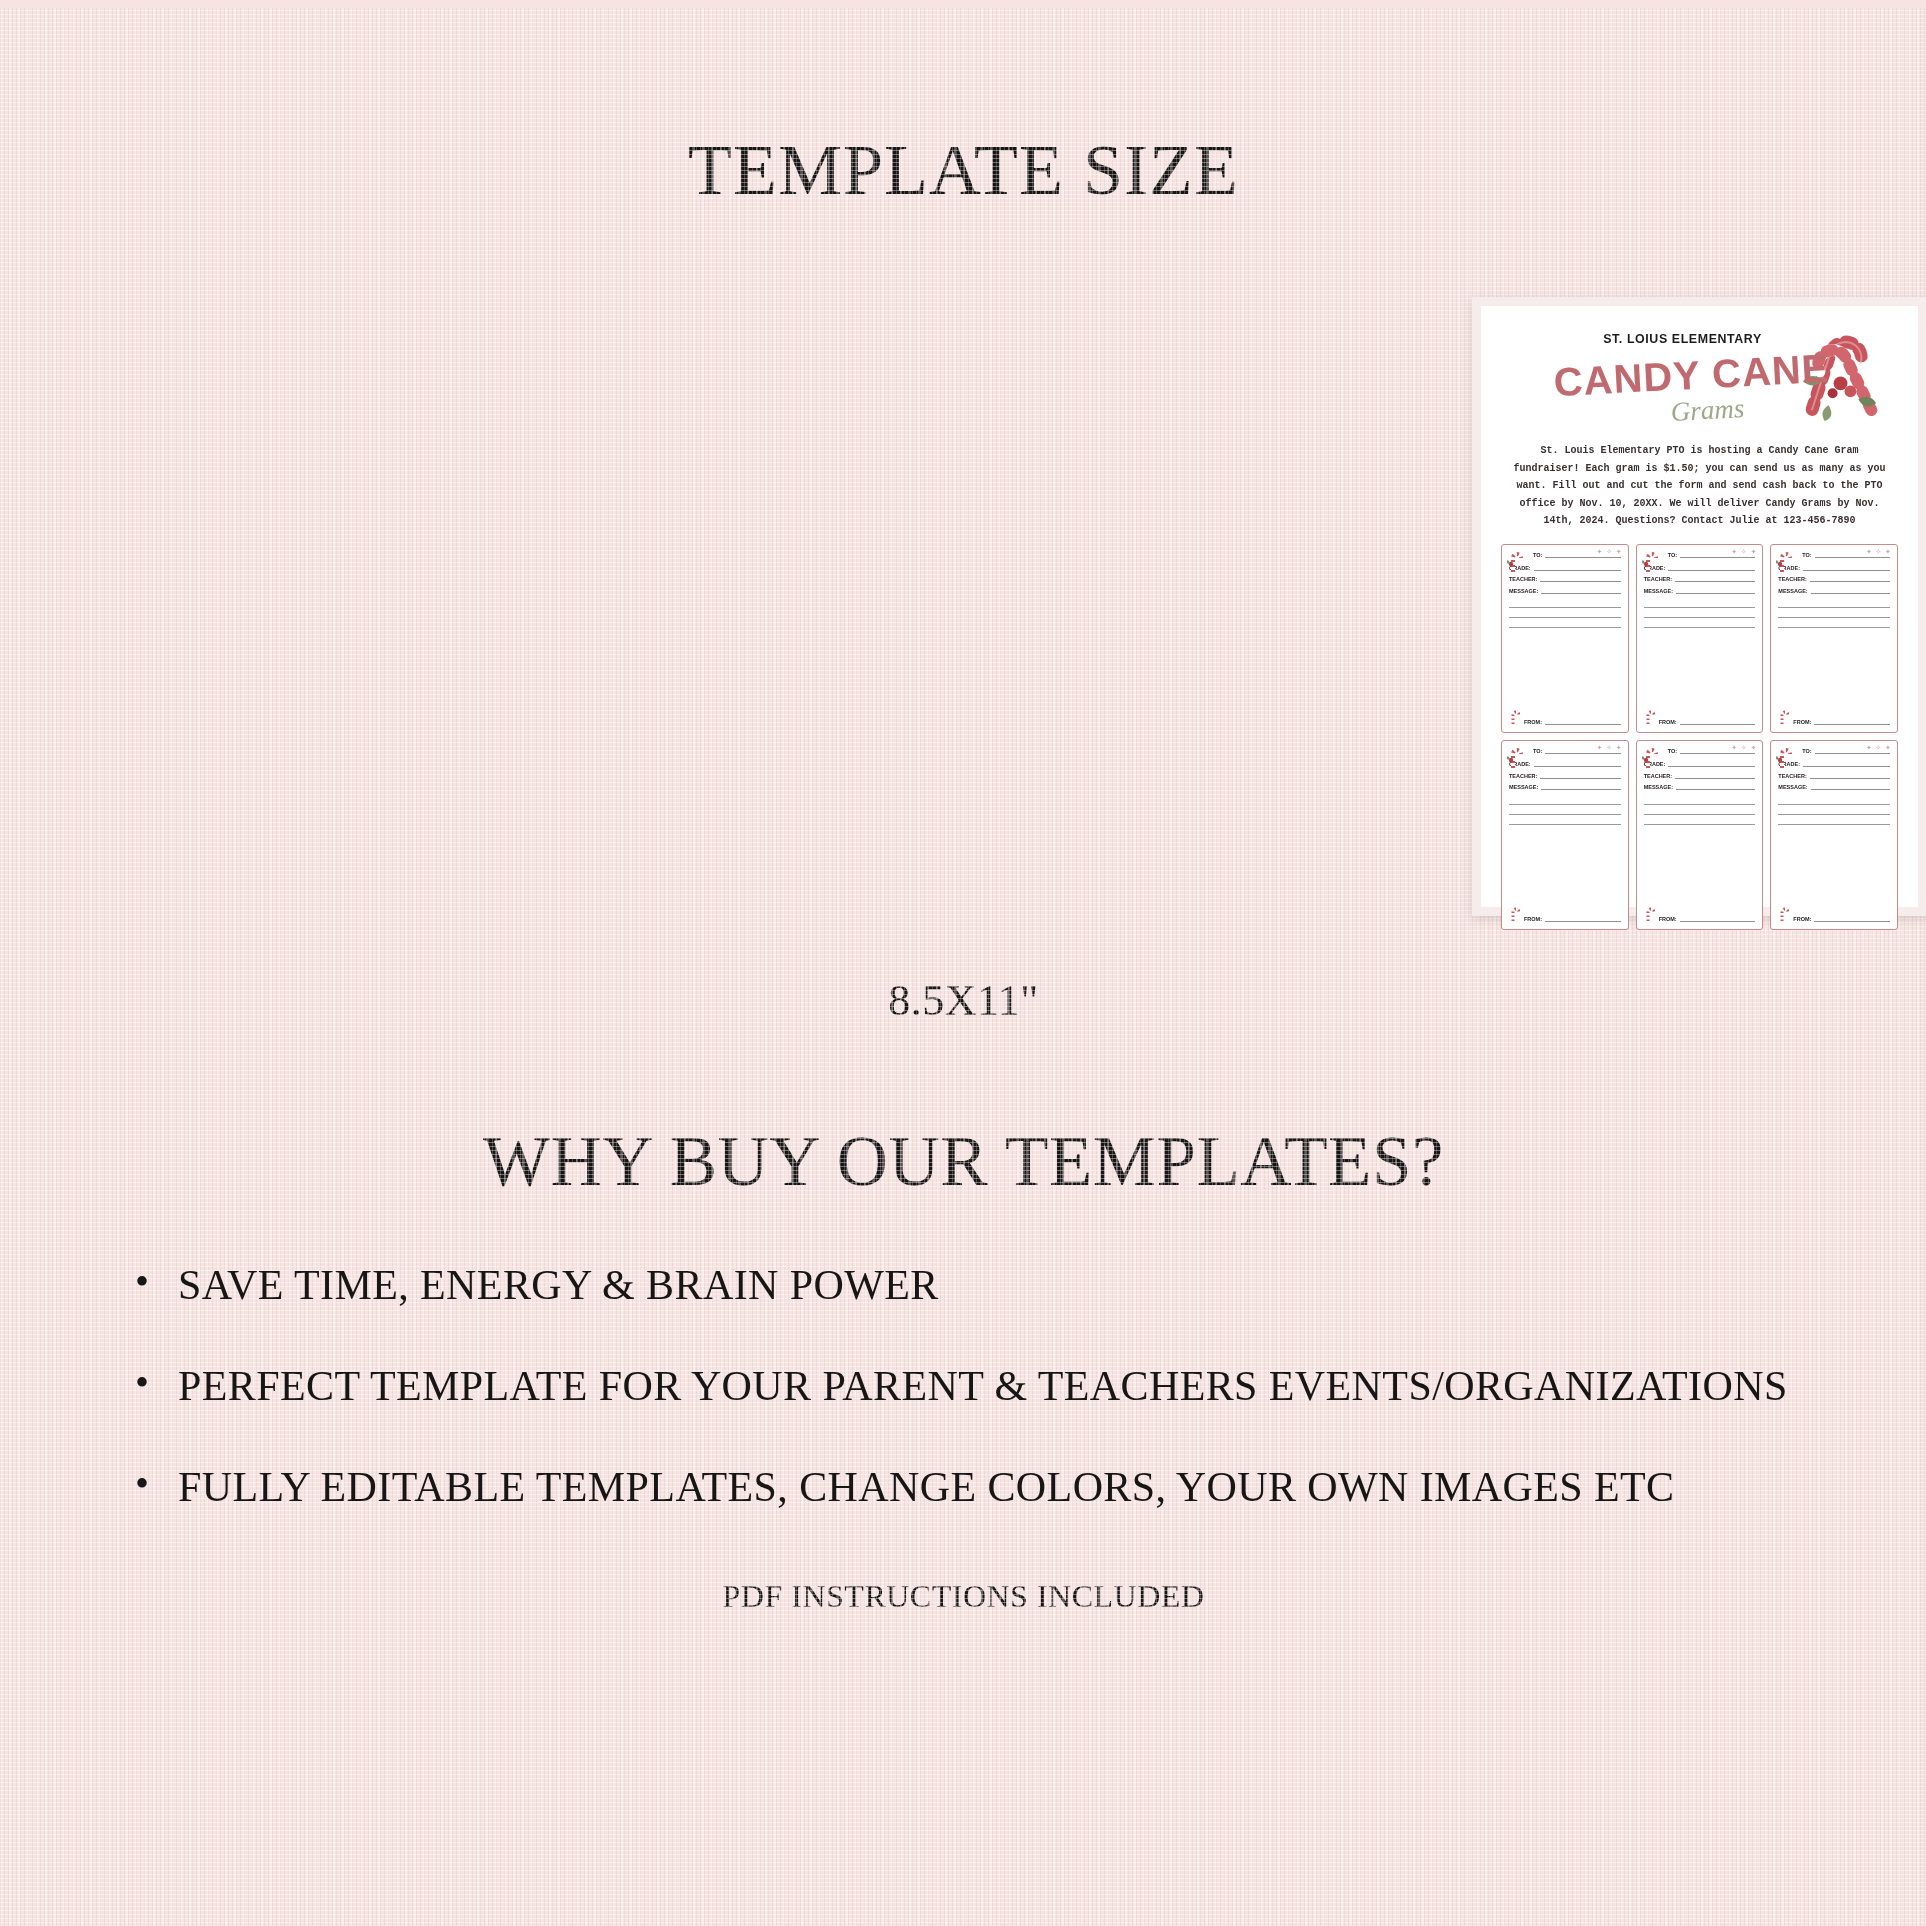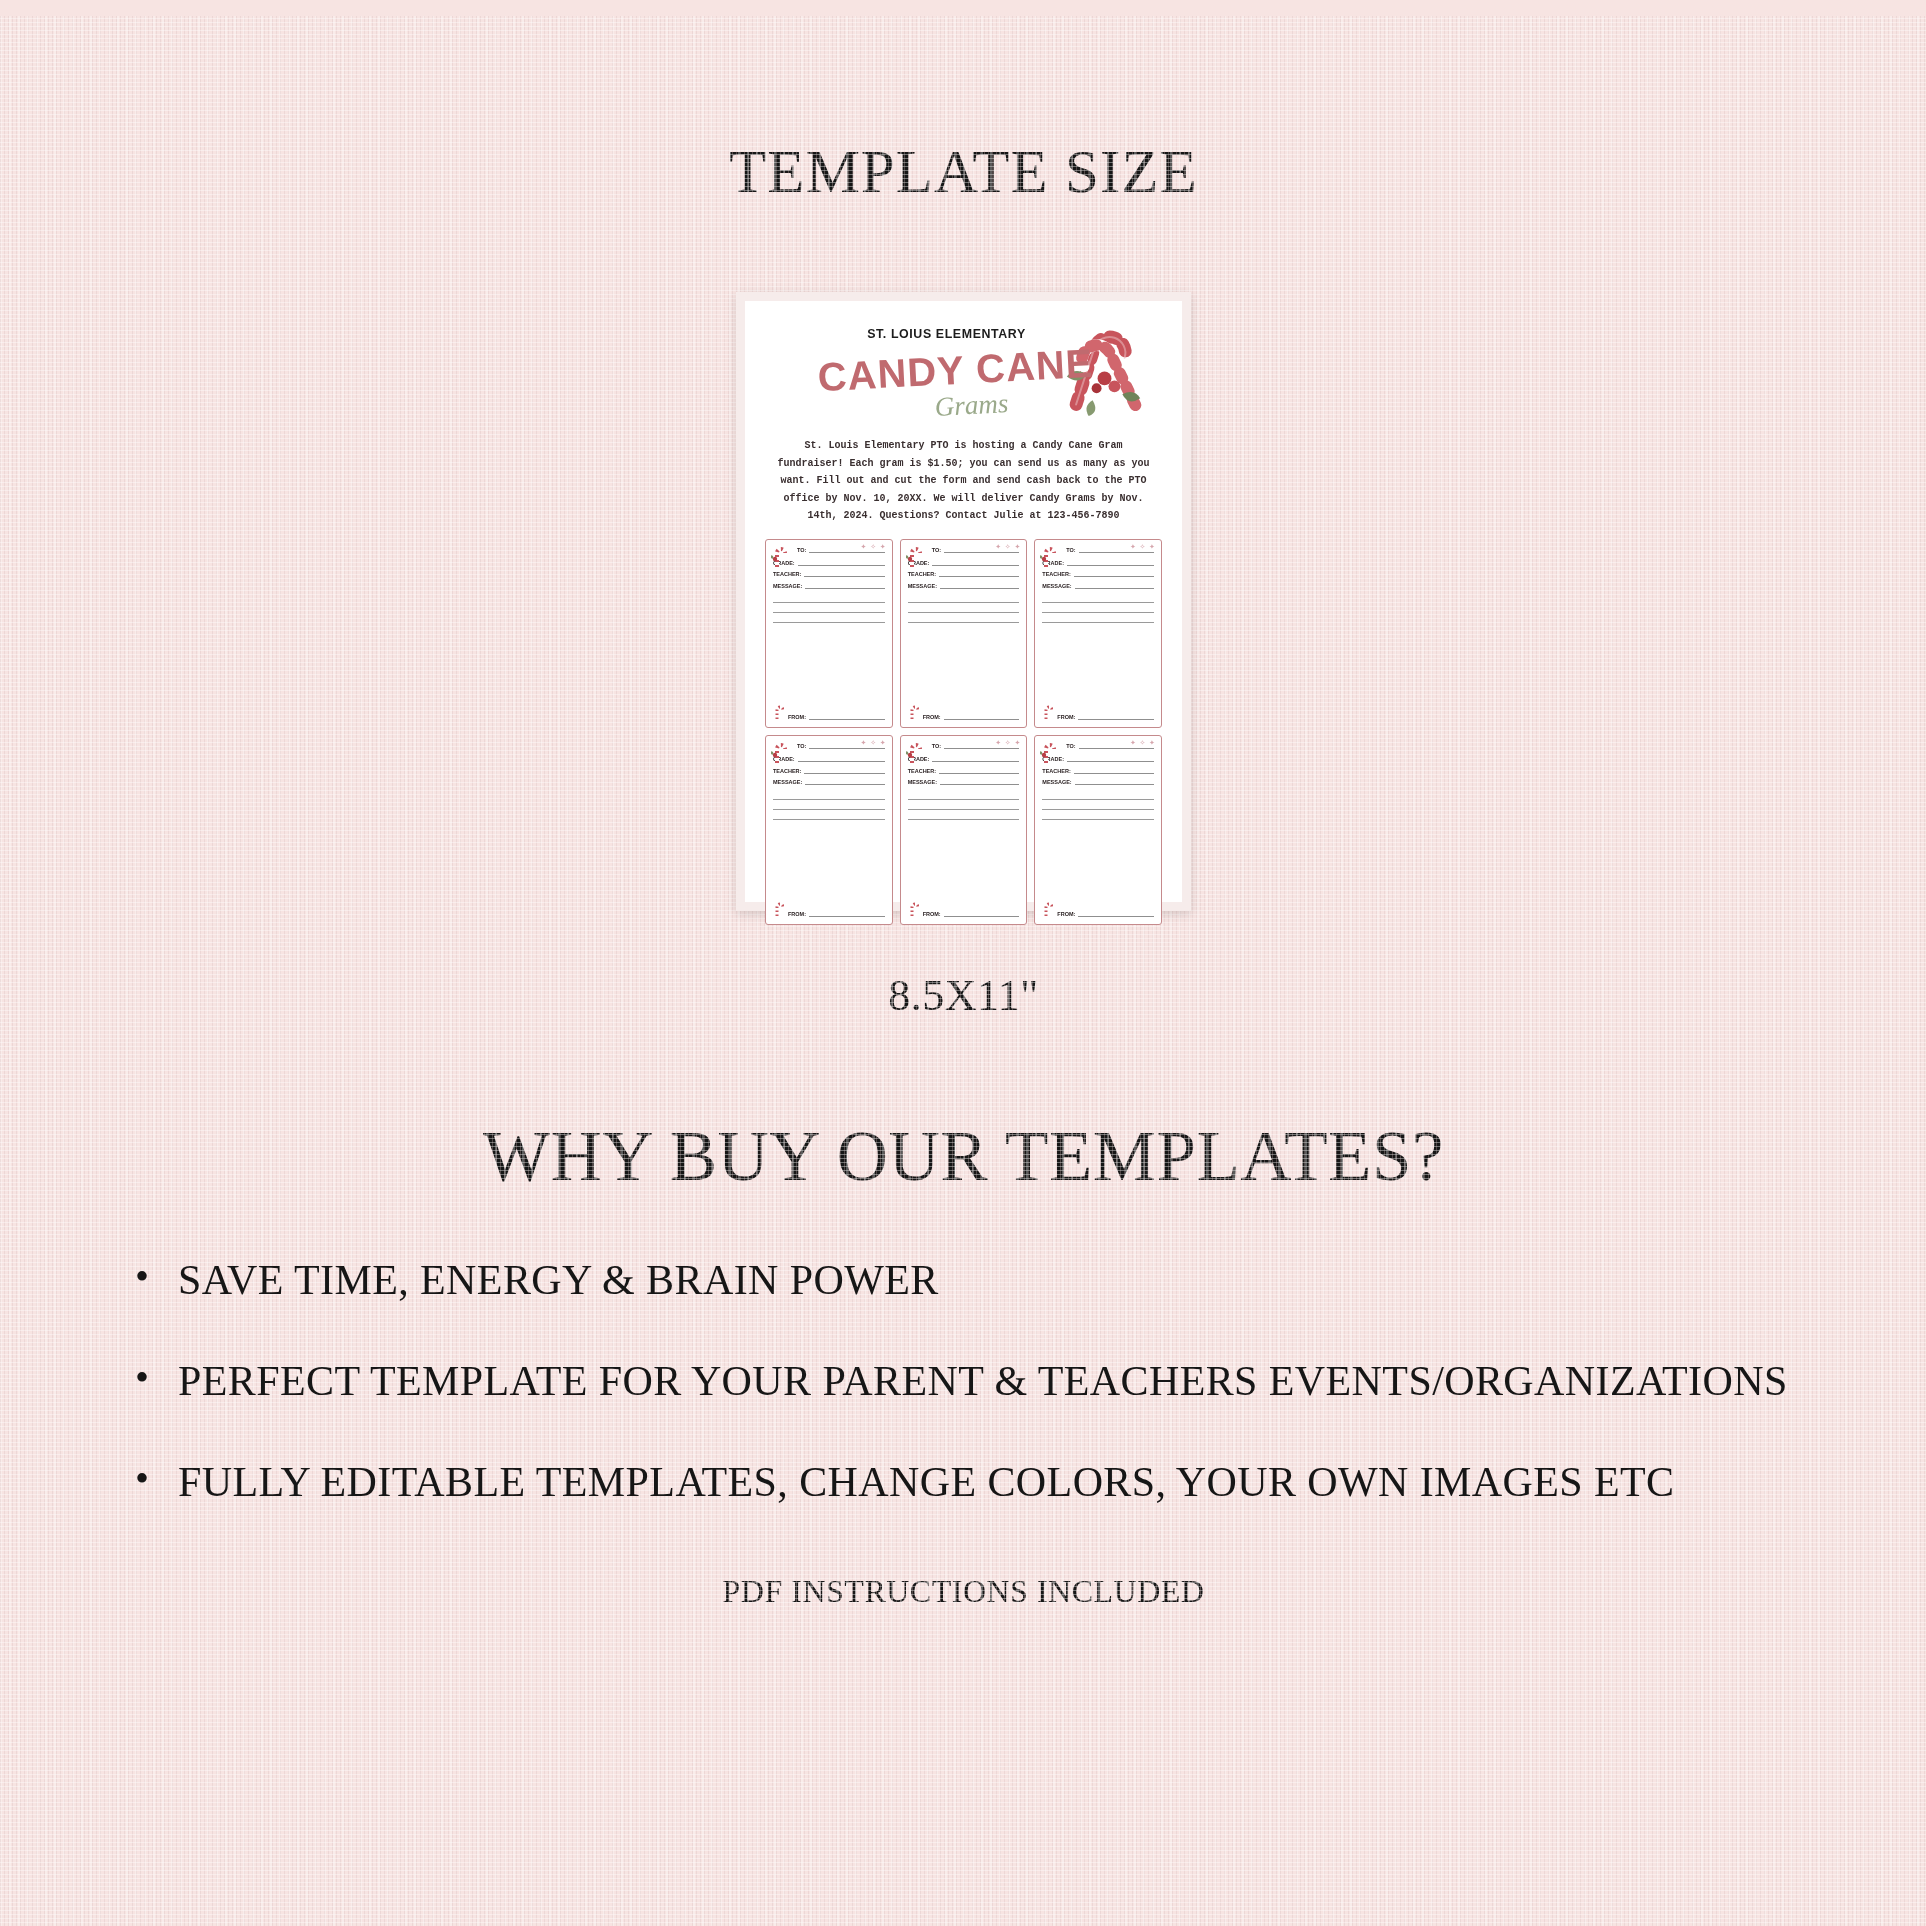--- a/index.html
+++ b/index.html
@@ -28,31 +28,31 @@
   }
   .page {
     position: relative;
     width: 1927px;
     height: 1927px;
     box-sizing: border-box;
   }
 
   .heading-1 {
     text-align: center;
-    font-size: 61px;
+    font-size: 72px;
     letter-spacing: 1px;
     font-weight: normal;
-    margin: 16px;
+    margin: 8px;
     padding-top: 121px;
     font-family: "Liberation Serif", serif;
   }
 
   .preview-wrap {
     display: flex;
-    justify-content: center;
+    justify-content: flex-end;
     margin-top: 85px;
   }
   
   .flyer {
     width: 455px;
     height: 619px;
     background: #ffffff;
     border: 9px solid #f6eceb;
     box-shadow: 0 3px 10px rgba(0,0,0,0.13);
     box-sizing: border-box;

